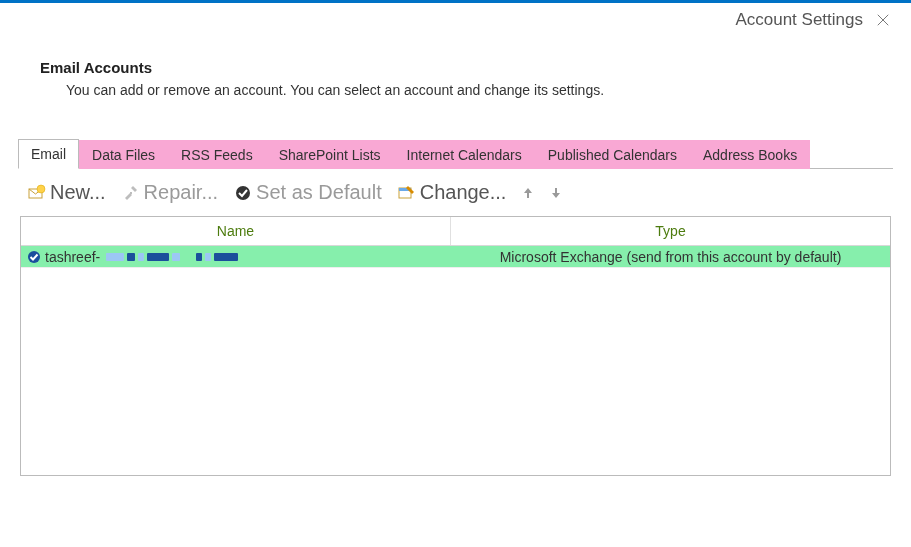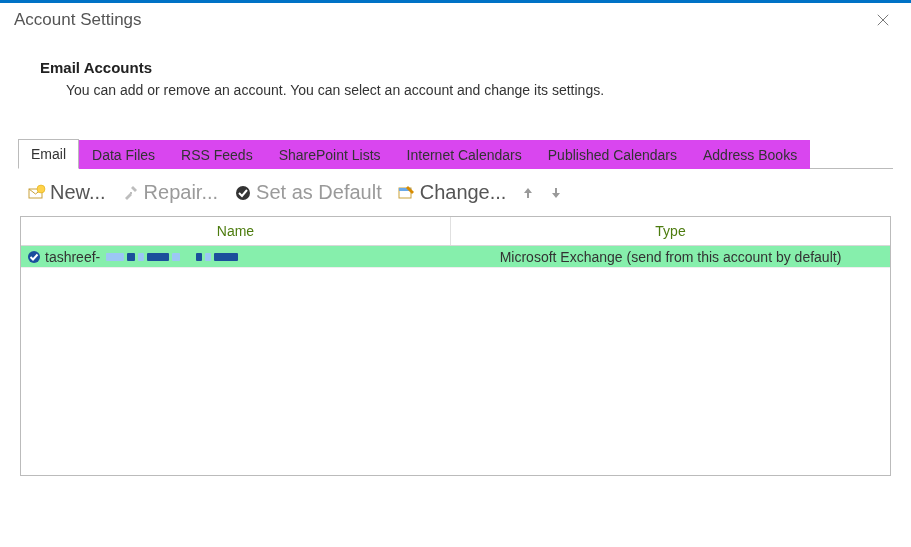--- a/index.html
+++ b/index.html
@@ -20,20 +20,21 @@
     border-top: 3px solid #0072c6;
     background: #fff;
   }
   .titlebar {
     display: flex;
     align-items: center;
     height: 34px;
     padding: 0 8px 0 14px;
     color: #444;
     font-size: 17px;
+    text-align: right;
   }
   .titlebar .title { flex: 1; color:#555; }
   .close-x {
     width: 40px; height: 30px;
     display:flex; align-items:center; justify-content:center;
     color:#666; cursor:pointer;
     font-size:14px;
   }
   .close-x svg { stroke:#666; }
 
@@ -61,21 +62,21 @@
     font-size:14px;
   }
   .tab {
     padding:6px 12px 6px 12px;
     border:1px solid transparent;
     border-bottom:none;
     cursor:pointer;
     color:#333;
     position:relative;
     bottom:-1px;
-    background:#d946ef;
+    background:#f9a8d4;
   }
   .tab.active {
     border:1px solid #bbb;
     border-bottom:1px solid #fff;
     background:#fff;
   }
   .tab:not(.active) {
     color:#333;
   }
 

